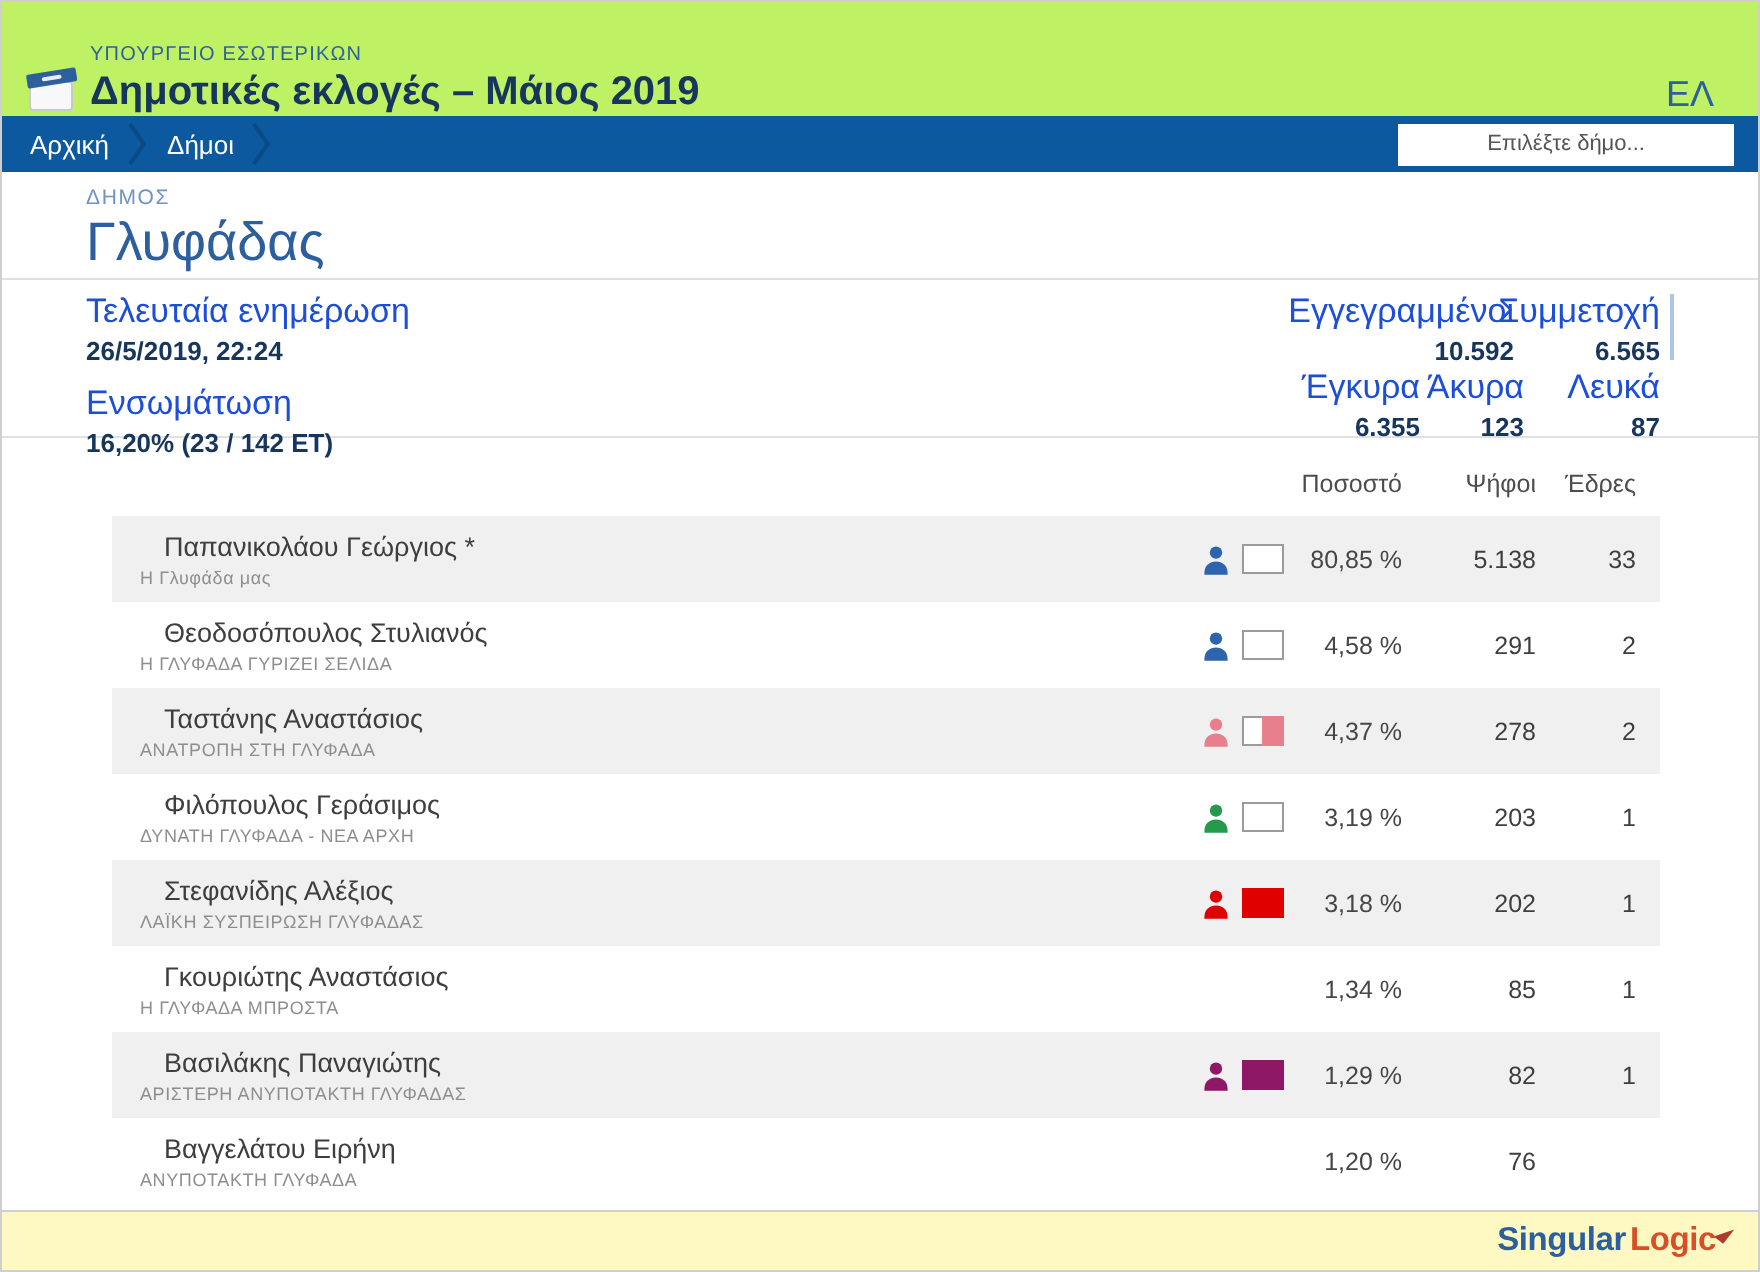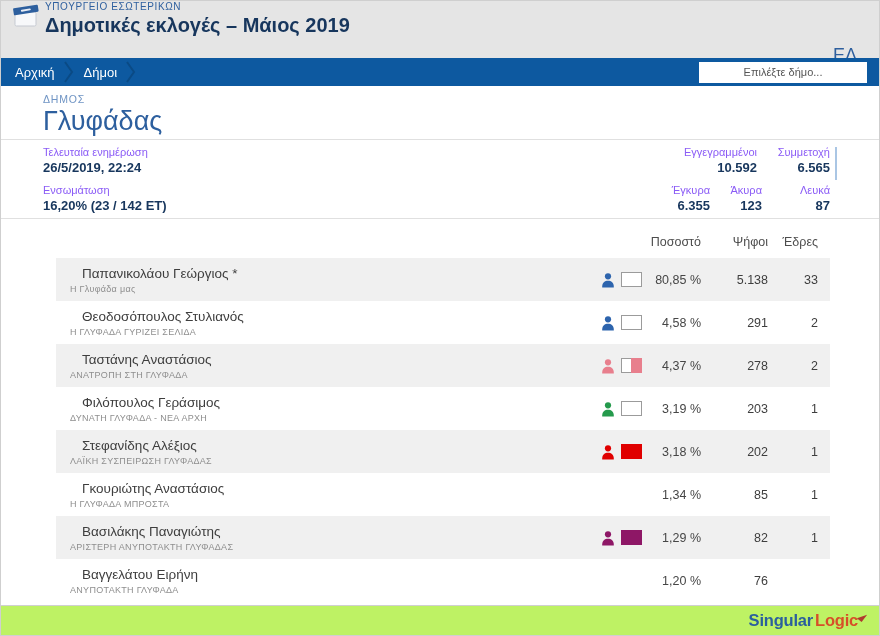--- a/index.html
+++ b/index.html
@@ -5,21 +5,21 @@
   * { margin:0; padding:0; box-sizing:border-box; }
   html,body { background:#ffffff; }
   body { font-family:"Liberation Sans", sans-serif; }
   .page {
     position:relative; width:880px; height:636px;
     background:#ffffff; border:1px solid #cfcfcf; overflow:hidden;
   }
 
   
   .header { position:absolute; top:0; left:0; width:100%; height:57px;
-    background:#e5e5e5; display:flex; align-items:flex-start; padding:0 22px 0 10px; }
+    background:#bef264; display:flex; align-items:flex-end; padding:0 22px 0 10px; }
   .ballot-icon { width:30px; height:26px; margin-top:2px; }
   .header-titles { margin-left:4px; display:flex; flex-direction:column; }
   .ministry { font-size:10px; letter-spacing:.6px; color:#2e5f9e; margin-bottom:2px; }
   .app-title { font-size:20px; font-weight:bold; color:#17365d; }
   .lang { margin-left:auto; font-size:18px; color:#2e5f9e; cursor:pointer;margin-top:44px; }
 
   
   .breadcrumb-bar { position:absolute; top:57px; left:0; width:100%; height:28px;
     background:#0d59a0; display:flex; align-items:center; padding:0 12px 0 14px; }
   .crumb { color:#ffffff; font-size:13px; cursor:pointer; }
@@ -30,21 +30,21 @@
 
   
   .muni-header { position:absolute; top:85px; left:0; width:100%; height:54px;
     border-bottom:1px solid #e0e0e0; padding:7px 0 0 42px; }
   .muni-label { font-size:10.5px; letter-spacing:.8px; color:#6f94c4; }
   .muni-name { font-size:27px; color:#2d5f9e; margin-top:1px; }
 
   
   .stats { position:absolute; top:139px; left:0; width:100%; height:79px;
     border-bottom:1px solid #e0e0e0; }
-  .stat-label { font-size:11px; color:#8b5cf6; }
+  .stat-label { font-size:17px; color:#1d4ed8; }
   .stat-value { font-size:13px; font-weight:bold; color:#17365d; margin-top:2px; }
   .stats-left { position:absolute; left:42px; top:6px; }
   .stats-left .group + .group { margin-top:9px; }
   .stat-cell { position:absolute; text-align:right; }
   .cell-registered { right:122px; top:6px; }
   .cell-participation { right:49px; top:6px; }
   .cell-valid { right:169px; top:44px; }
   .cell-invalid { right:117px; top:44px; }
   .cell-blank { right:49px; top:44px; }
   .stat-divider { position:absolute; right:42px; top:7px; width:2px; height:33px; background:#aac6e4; }
@@ -65,21 +65,21 @@
     border:1px solid #9b9b9b; background:#ffffff; position:relative; }
   .marker-box .box-half { position:absolute; top:-1px; right:-1px; bottom:-1px; width:56%; background:transparent; }
   .col-pct { width:58px; text-align:right; }
   .col-votes { width:67px; text-align:right; }
   .col-seats { width:50px; text-align:right; }
   .row .col-pct { font-size:12.5px; color:#464646; }
   .row .col-votes, .row .col-seats { font-size:12.5px; color:#3e3e3e; }
 
   
   .footer { position:absolute; top:604px; left:0; width:100%; height:31px;
-    background:#bef264; border-top:1px solid #d0d0d0;text-align:right; }
+    background:#fef9c3; border-top:1px solid #d0d0d0;text-align:right; }
   .brand { position:absolute; right:14px; top:5px; display:flex; align-items:flex-start; }
   .brand-singular { font-size:16.5px; font-weight:600; color:#2b5f9d; letter-spacing:-.2px; }
   .brand-logic { font-size:16.5px; font-weight:600; color:#d74f28; letter-spacing:-.2px; margin-left:2px; }
   .brand-flourish { width:0; height:0; margin:1px 0 0 1px;
     border-left:6px solid transparent; border-bottom:9px solid #b03a2e;
     transform:rotate(38deg); }
 </style>
 </head>
 <body>
 

